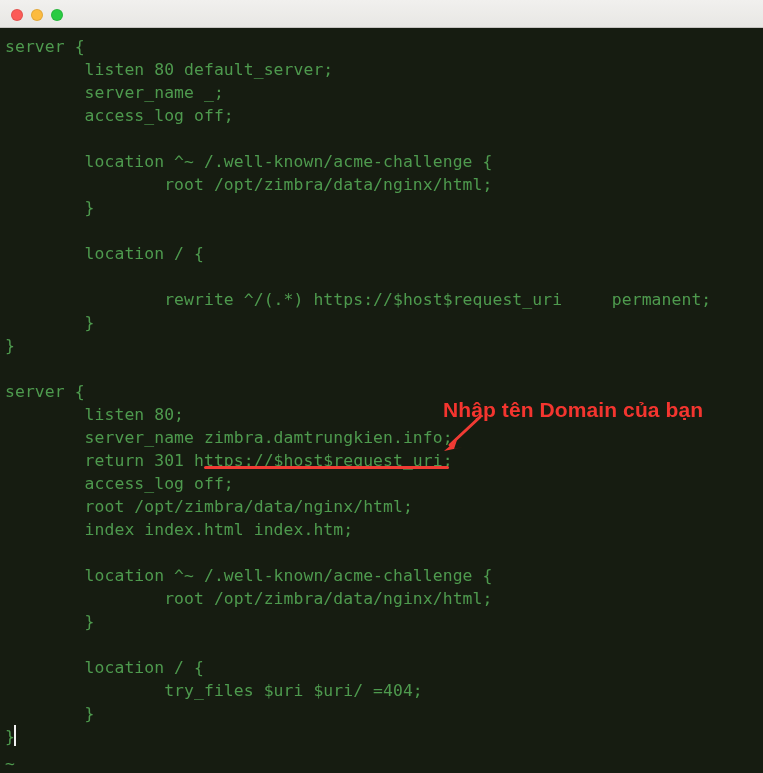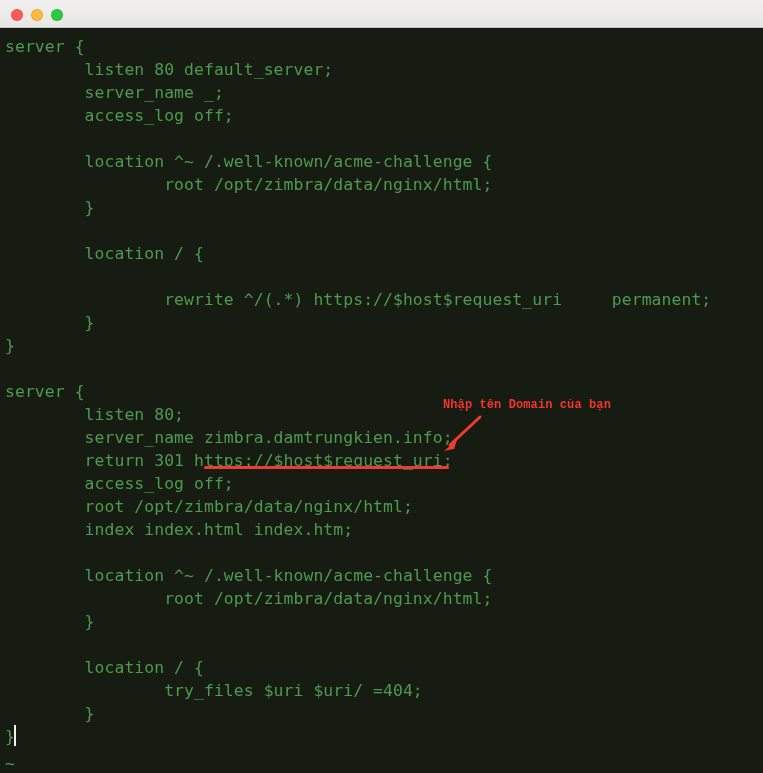--- a/index.html
+++ b/index.html
@@ -65,23 +65,23 @@
     letter-spacing: 0.08px;
     white-space: pre;
     tab-size: 8;
   }
   
   .annot-text {
     position: absolute;
     left: 443px;
     top: 370px;
     color: #f4352f;
-    font-family: Liberation Mono, monospace;
+    font-family: Liberation Sans, sans-serif;
     font-weight: bold;
-    font-size: 12px;
+    font-size: 21px;
     white-space: nowrap;
     letter-spacing: 0.1px;
   }
   .underline {
     position: absolute;
     left: 204px;
     top: 438px;
     width: 245px;
     height: 3px;
     background: #f03b34;

